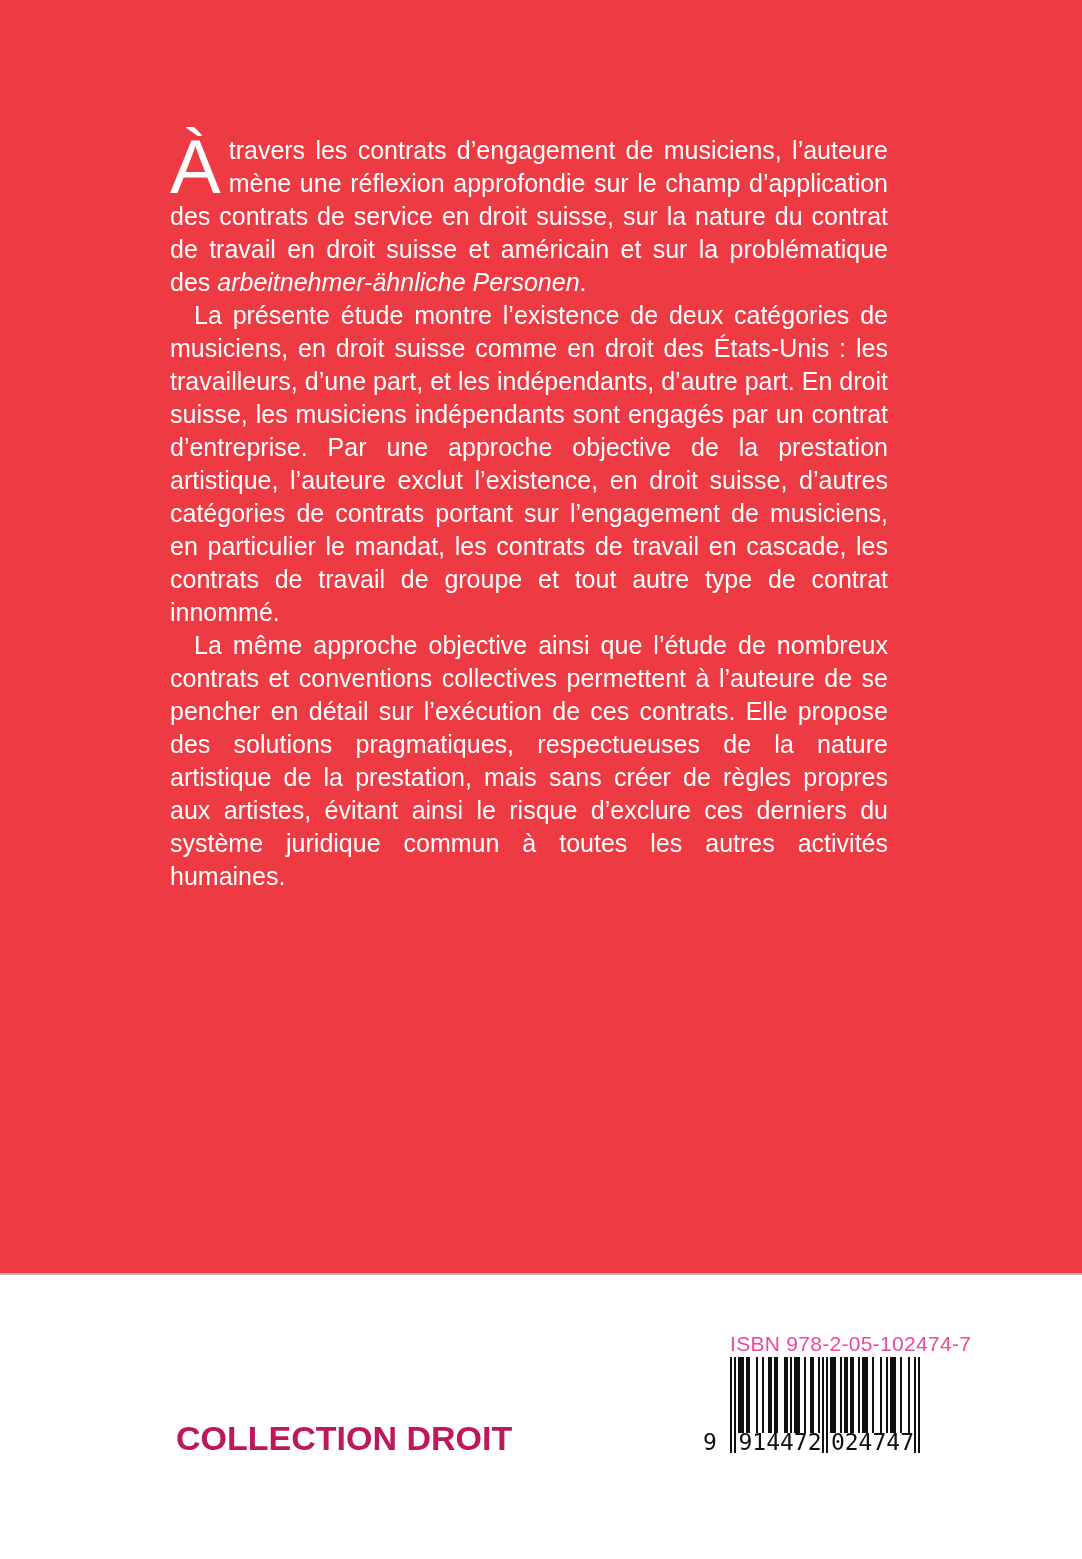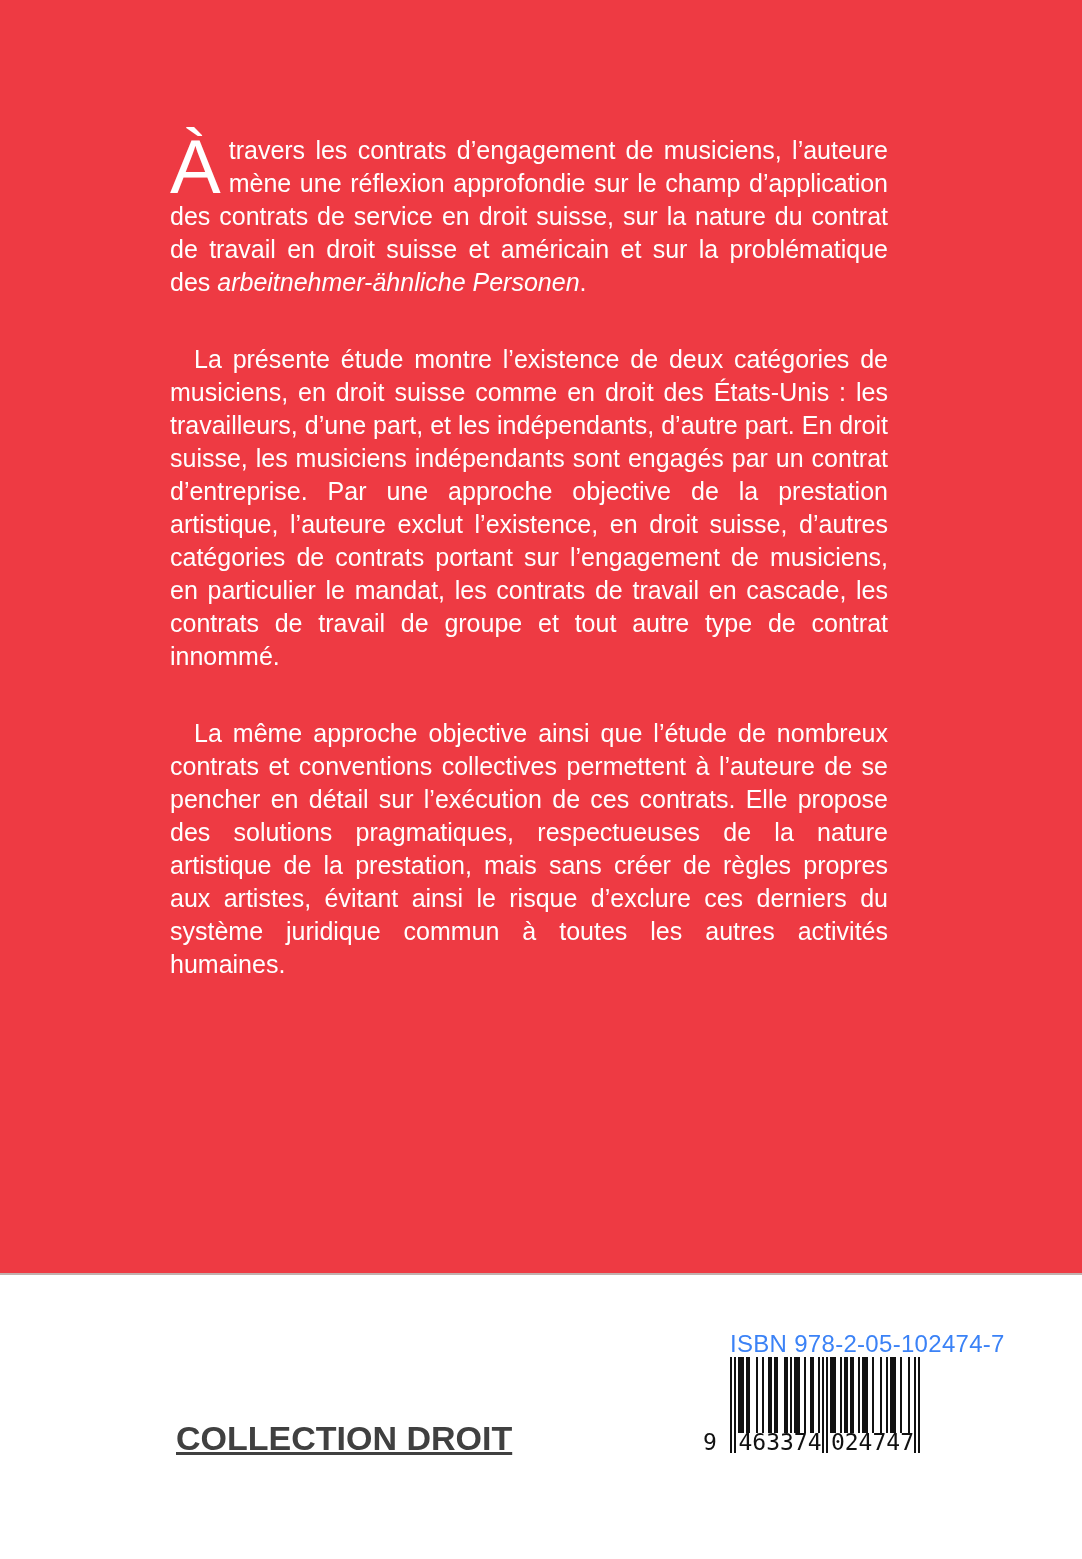--- a/index.html
+++ b/index.html
@@ -25,21 +25,21 @@
     position: absolute;
     left: 170px;
     top: 134px;
     width: 718px;
     color: #ffffff;
     font-size: 25px;
     line-height: 33px;
     text-align: justify;
   }
   .text-block p { margin: 0; padding: 0; }
-  .para.indent { text-indent: 24px; margin-top: 44px; }
+  .para.indent { text-indent: 24px; }
   .dropcap {
     float: left;
     font-size: 76px;
     line-height: 58px;
     padding: 4px 8px 0 0;
     font-weight: 400;
   }
   .italic-term { font-style: italic; }
 
   
@@ -61,23 +61,23 @@
     white-space: nowrap;
   }
 
   .isbn-block {
     position: absolute;
     left: 730px;
     top: 1334px;
     width: 190px;
   }
   .isbn-label {
-    font-size: 24px;
+    font-size: 21px;
     line-height: 20px;
-    color: #3b82f6;
+    color: #ec4899;
     white-space: nowrap;
     letter-spacing: 0.3px;
   }
   .barcode {
     position: relative;
     margin-top: 3px;
     width: 190px;
     height: 96px;
   }
   .bar {
@@ -111,28 +111,28 @@
   <section class="red-panel" style="background: rgb(238, 58, 67);">
     <div class="text-block" style="color: rgb(255, 255, 255);">
       <p class="para para-first"><span class="dropcap">À</span><span>travers les contrats d’engagement de musiciens, l’auteure mène une réflexion approfondie sur le champ d’application des contrats de service en droit suisse, sur la nature du contrat de travail en droit suisse et américain et sur la problématique des </span><span class="italic-term">arbeitnehmer-ähnliche Personen</span><span>.</span></p>
       <p class="para indent">La présente étude montre l’existence de deux catégories de musiciens, en droit suisse comme en droit des États-Unis : les travailleurs, d’une part, et les indépendants, d’autre part. En droit suisse, les musiciens indépendants sont engagés par un contrat d’entreprise. Par une approche objective de la prestation artistique, l’auteure exclut l’existence, en droit suisse, d’autres catégories de contrats portant sur l’engagement de musiciens, en particulier le mandat, les contrats de travail en cascade, les contrats de travail de groupe et tout autre type de contrat innommé.</p>
       <p class="para indent">La même approche objective ainsi que l’étude de nombreux contrats et conventions collectives permettent à l’auteure de se pencher en détail sur l’exécution de ces contrats. Elle propose des solutions pragmatiques, respectueuses de la nature artistique de la prestation, mais sans créer de règles propres aux artistes, évitant ainsi le risque d’exclure ces derniers du système juridique commun à toutes les autres activités humaines.</p>
     </div>
   </section>
 
   <footer class="white-panel"></footer>
 
-  <div class="collection" style="color: #404040; text-decoration: underline;">COLLECTION DROIT</div>
+  <div class="collection" style="color: #be185d;">COLLECTION DROIT</div>
 
   <div class="isbn-block">
     <div class="isbn-label">ISBN 978-2-05-102474-7</div>
     <div class="barcode">
       <div class="bc-digits">
         <span class="d9">9</span>
-        <span class="g1">463374</span>
+        <span class="g1">914472</span>
         <span class="g2">024747</span>
       </div>
     <div class="bar guard" style="left: 0px; background: rgb(17, 17, 17);"></div>
         <div class="bar guard" style="left: 4px; background: rgb(17, 17, 17);"></div>
         <div class="bar" style="left: 8px; background: rgb(17, 17, 17);"></div>
         <div class="bar" style="left: 10px; background: rgb(17, 17, 17);"></div>
         <div class="bar" style="left: 12px; background: rgb(17, 17, 17);"></div>
         <div class="bar" style="left: 16px; background: rgb(17, 17, 17);"></div>
         <div class="bar" style="left: 18px; background: rgb(17, 17, 17);"></div>
         <div class="bar" style="left: 26px; background: rgb(17, 17, 17);"></div>

